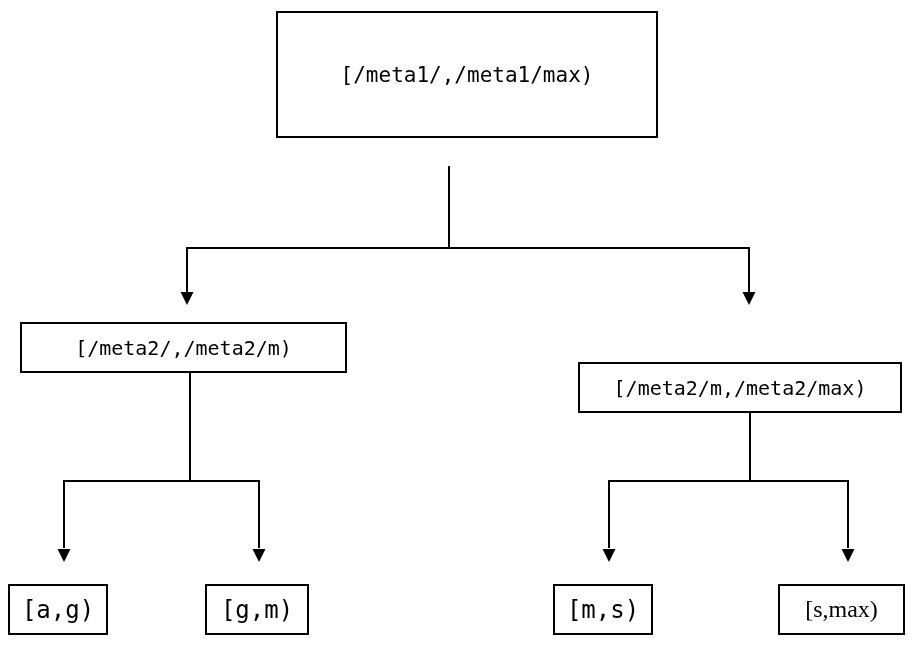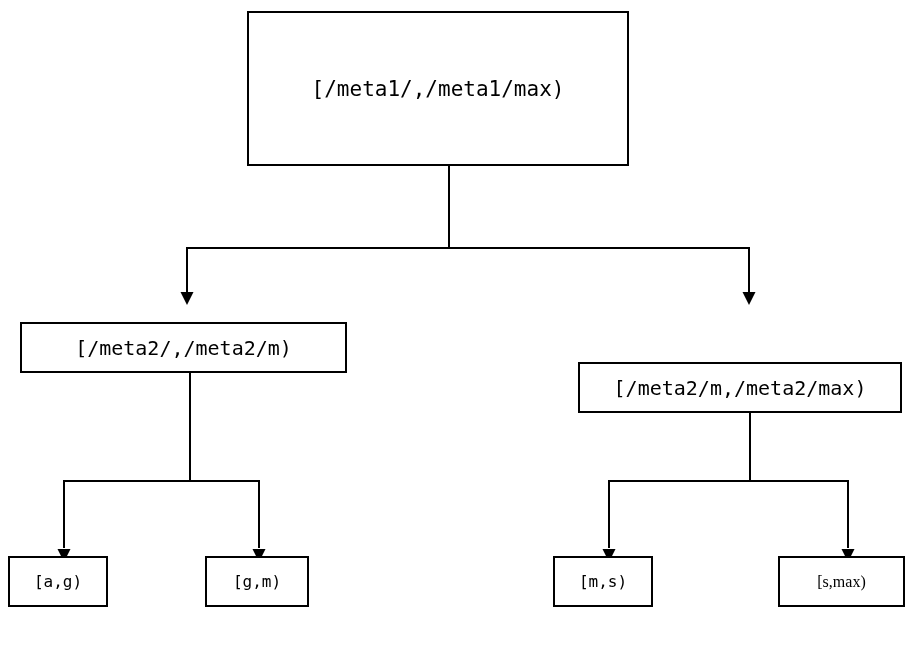--- a/index.html
+++ b/index.html
@@ -32,45 +32,45 @@
     background: #ffffff;
     display: flex;
     align-items: center;
     justify-content: center;
     color: #000000;
     font-family: "DejaVu Sans Mono", monospace;
     white-space: pre;
     letter-spacing: 0px;
   }
   .node-root {
-    left: 247px;
+    left: 276px;
     top: 11px;
     width: 382px;
-    height: 155px;
+    height: 127px;
     font-size: 21px;
   }
   .node-mid-left {
     left: 20px;
     top: 322px;
     width: 327px;
     height: 51px;
     font-size: 20px;
   }
   .node-mid-right {
     left: 578px;
     top: 322px;
     width: 324px;
     height: 51px;
     font-size: 20px;
     margin-top: 40px;
   }
   .node-leaf {
-    top: 556px;
+    top: 584px;
     height: 51px;
-    font-size: 16px;
+    font-size: 24px;
   }
   .node-leaf-1 { left: 8px;   width: 100px; }
   .node-leaf-2 { left: 205px; width: 104px; }
   .node-leaf-3 { left: 553px; width: 100px; }
   .node-leaf-4 { left: 778px; width: 127px; font-family: Liberation Serif, serif; }
 </style>
 </head>
 <body>
 
 <div id="diagram-root">

